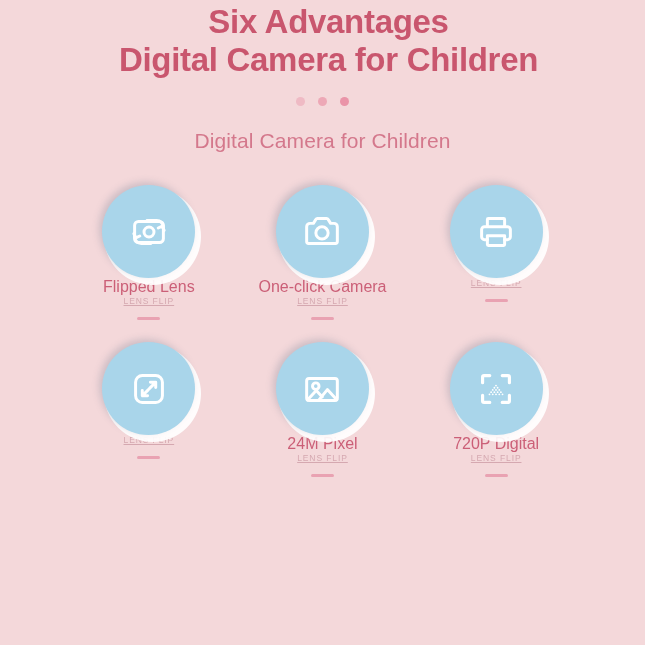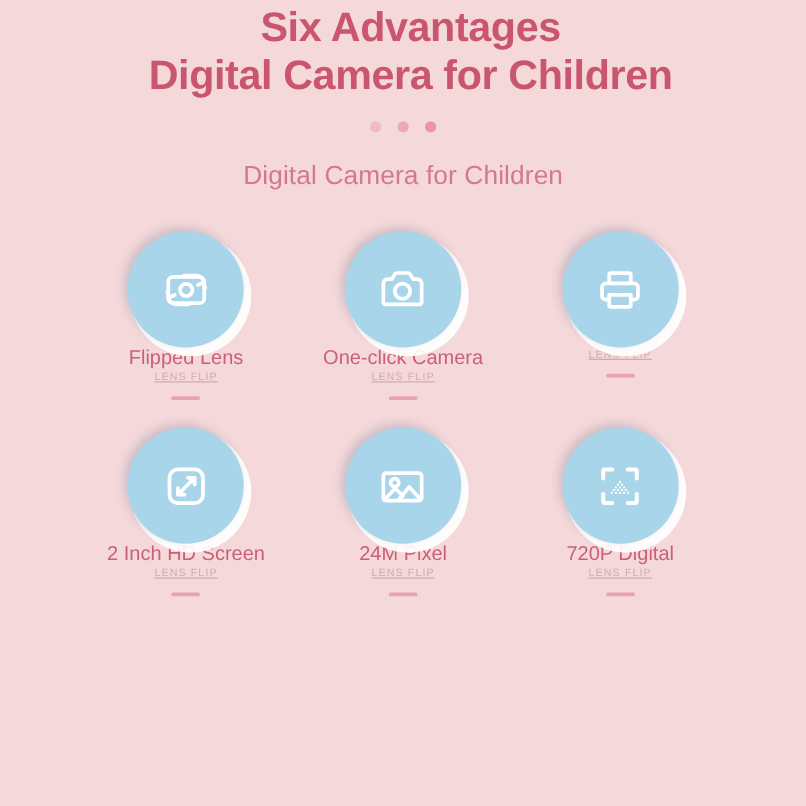--- a/index.html
+++ b/index.html
@@ -185,21 +185,20 @@
     <div class="feature">
       <div class="circle">
         <span>
           <svg width="46" height="46" viewBox="0 0 48 48" fill="none" stroke="#ffffff" stroke-width="3.1" stroke-linecap="round" stroke-linejoin="round">
             <rect x="10" y="10" width="28" height="28" rx="7"></rect>
             <path d="M31 17 H25.5 M31 17 V22.5 M31 17 L24.6 23.4"></path>
             <path d="M17 31 H22.5 M17 31 V25.5 M17 31 L23.4 24.6"></path>
           </svg>
         </span>
       </div>
-      <div class="feature-label">2 Inch HD Screen</div>
       <div class="feature-caption">LENS FLIP</div>
       <div class="feature-rule"></div>
     </div>
 
     <div class="feature">
       <div class="circle">
         <span>
           <svg width="46" height="46" viewBox="0 0 48 48" fill="none" stroke="#ffffff" stroke-width="3.1" stroke-linecap="round" stroke-linejoin="round">
             <rect x="8" y="13" width="32" height="23" rx="2.5"></rect>
             <circle cx="17.5" cy="21" r="3.4"></circle>

